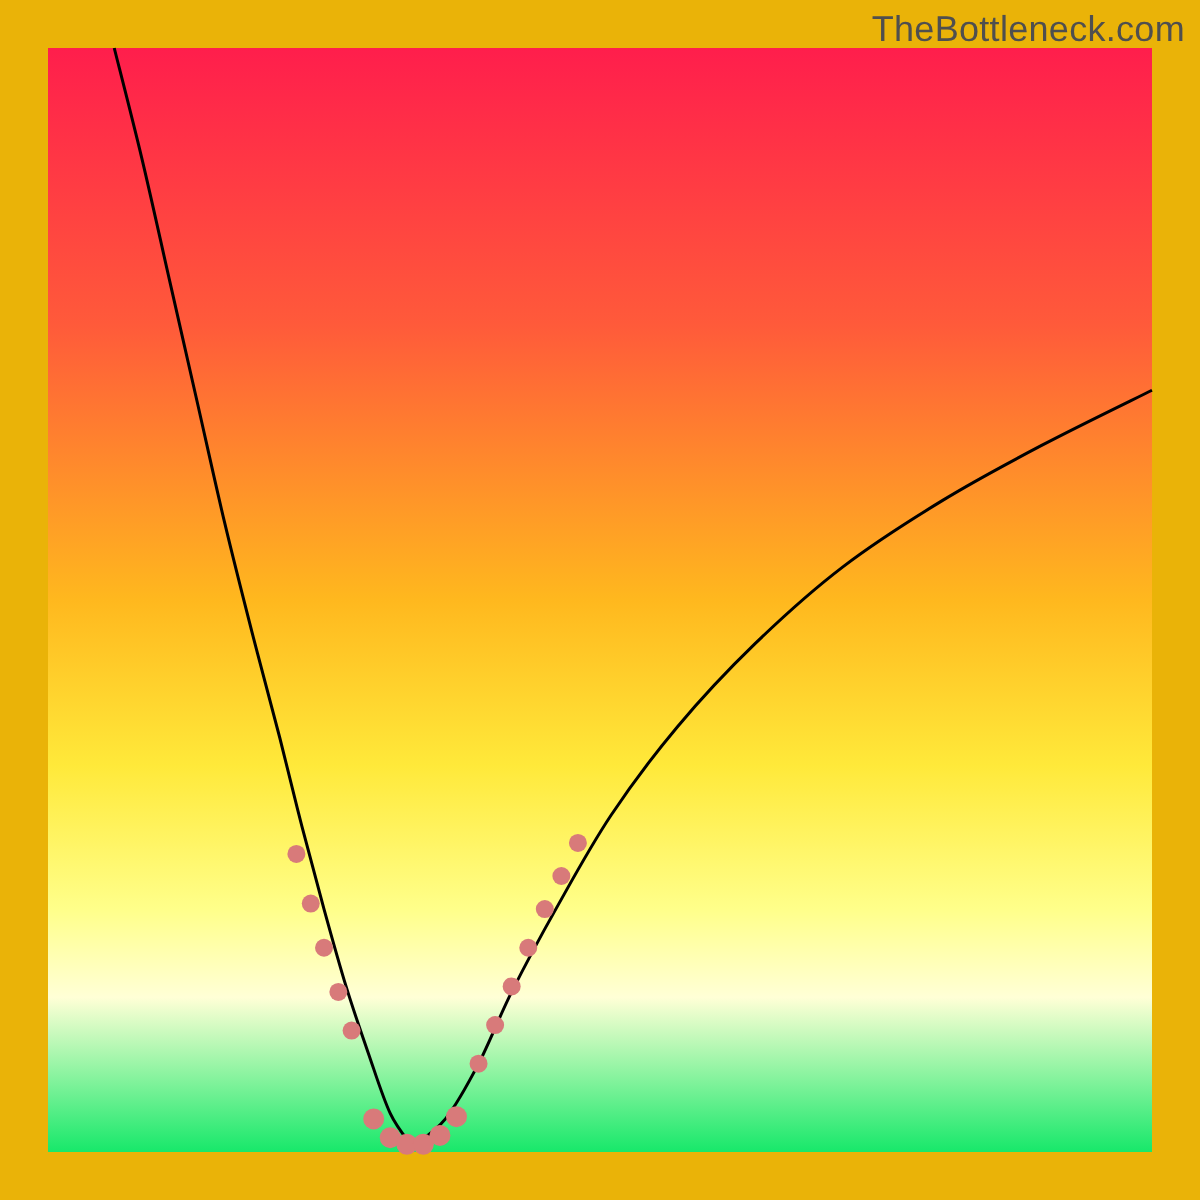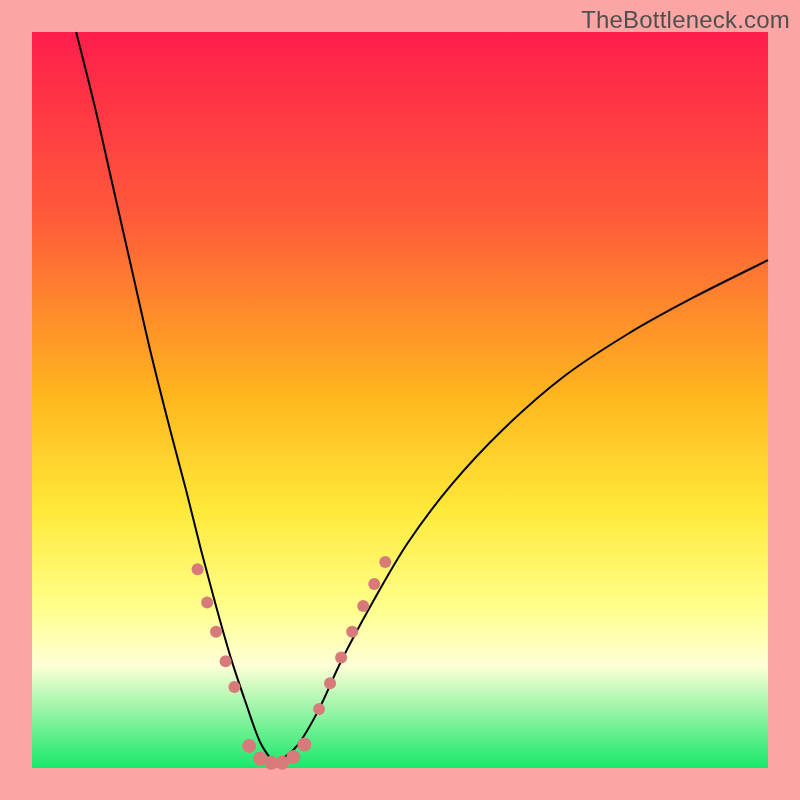--- a/index.html
+++ b/index.html
@@ -10,21 +10,21 @@
     overflow: hidden;
     background: #000;
     font-family: Arial, Helvetica, sans-serif;
   }
   .frame {
     position: absolute;
     left: 0;
     top: 0;
     width: 800px;
     height: 800px;
-    background: #fca5a5;
+    background: #eab308;
   }
   .plot {
     position: absolute;
     left: 32px;
     top: 32px;
     width: 736px;
     height: 736px;
     
   }
   .watermark {

